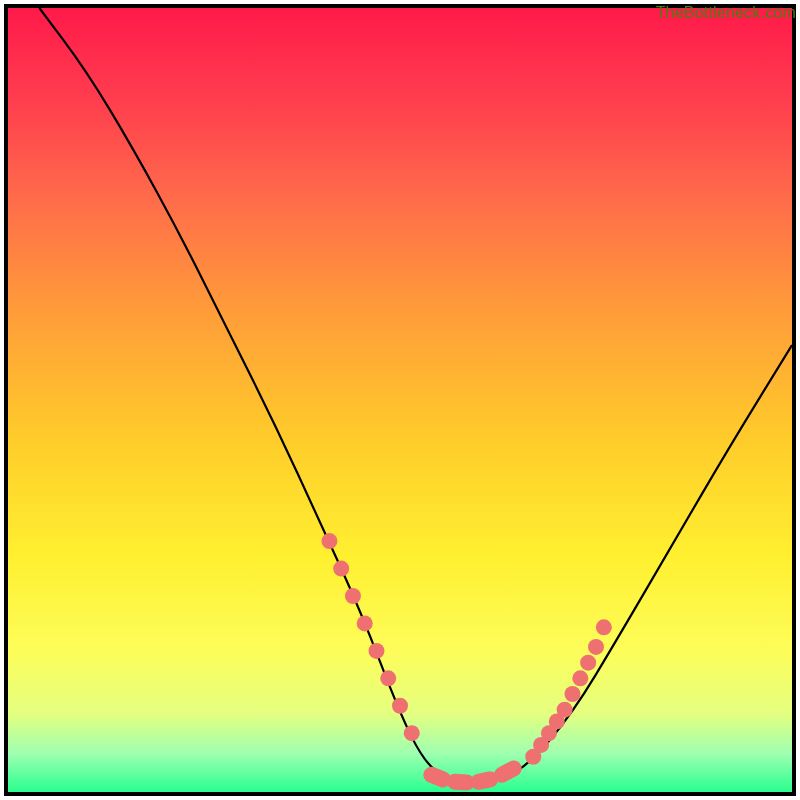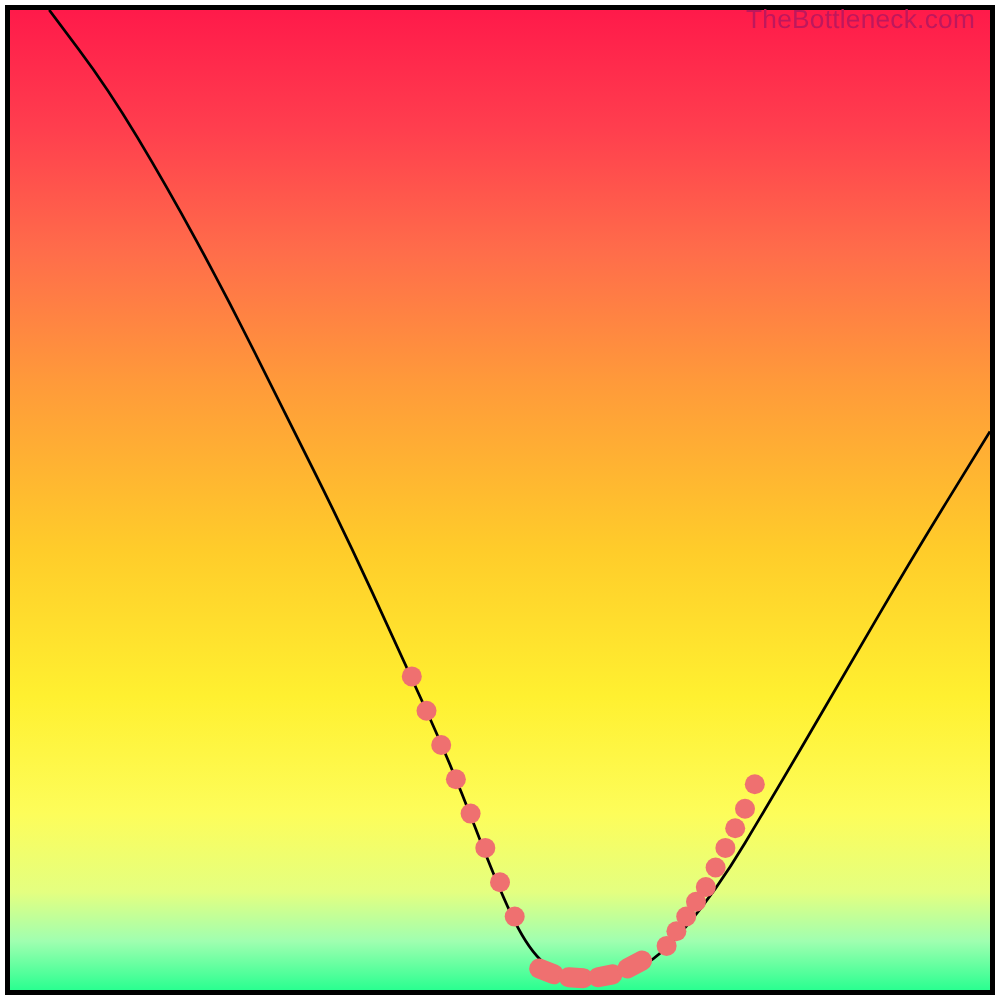--- a/index.html
+++ b/index.html
@@ -39,24 +39,24 @@
   .curve-svg {
     position: absolute;
     left: 0;
     top: 0;
     width: 100%;
     height: 100%;
   }
   .attribution {
     position: absolute;
     top: 4px;
-    right: 20px;
+    right: 4px;
     font-family: Arial, Helvetica, sans-serif;
-    font-size: 21px;
-    color: #be185d;
+    font-size: 16px;
+    color: #4d7c0f;
     font-weight: 400;
     letter-spacing: 0.2px;
   }
 </style>
 </head>
 <body>
 
 <div class="chart-container">
   <div class="plot-area">
     <div class="gradient-bg"></div>

